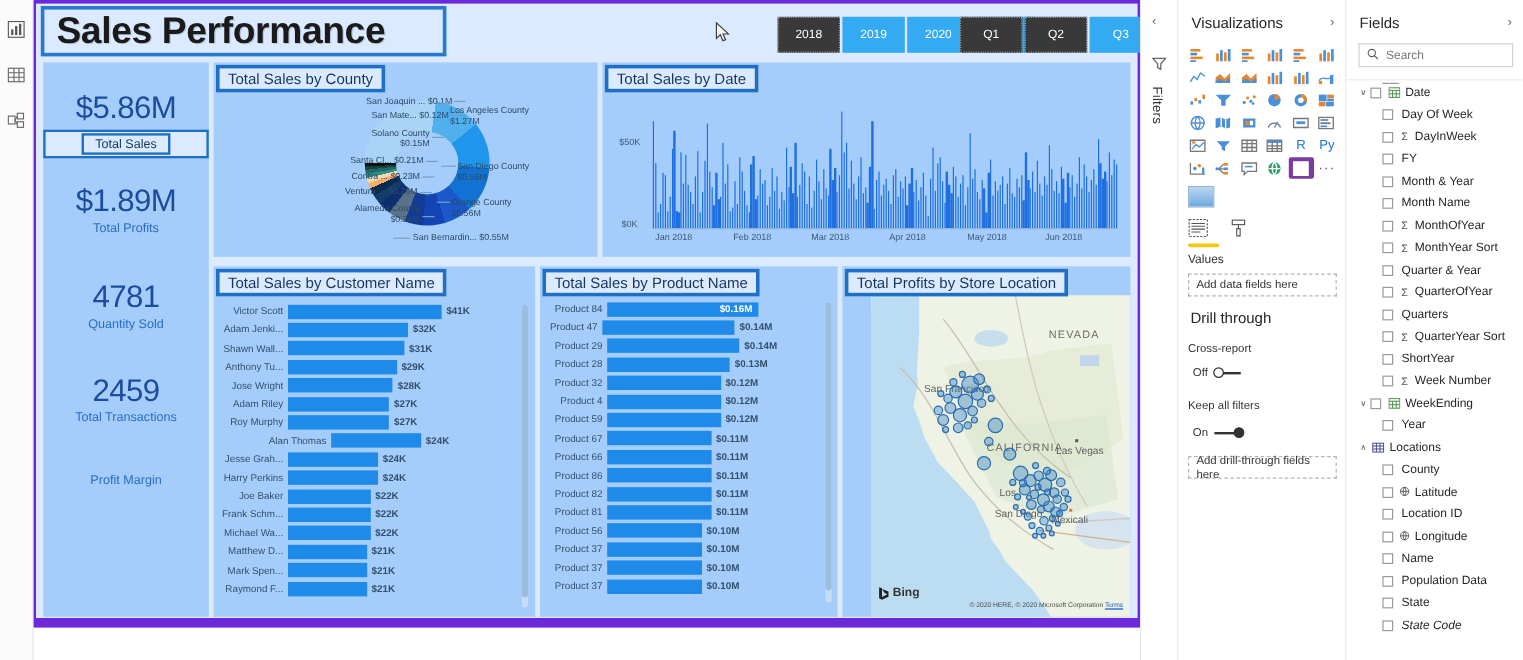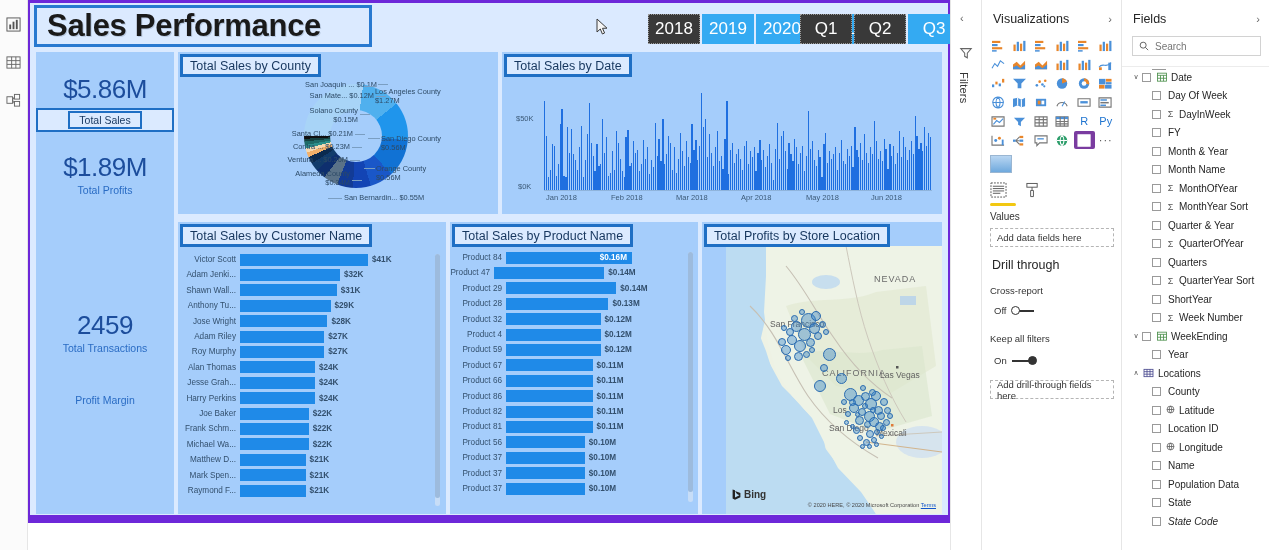--- a/index.html
+++ b/index.html
@@ -40,21 +40,21 @@
     font-size:31px; font-weight:bold; color:#1a1a1a; letter-spacing:-0.3px;
     text-shadow:1px 1px 0 rgba(120,140,170,.35);
   }
 
   
   #slicer-year,#slicer-qtr{ position:absolute; top:14px; display:flex; gap:2px; }
   #slicer-year{ left:620px; }
   #slicer-qtr{ left:772px; }
   .sl{
     width:52px; height:30px; display:flex; align-items:center; justify-content:center;
-    font-size:17px; color:#ffffff; background:#34aaf2; cursor:pointer;
+    font-size:10px; color:#ffffff; background:#34aaf2; cursor:pointer;
     border:1px solid rgba(255,255,255,.0);
   }
   .sl.on{ background:#393939; border:1px dotted #9a9a9a; }
 
   
   .vis{ position:absolute; background:#a5cdfb; }
   .vtitle{
     position:absolute; background:#dbeaff; border:3px solid #1f6fc4;
     display:flex; align-items:center; padding:0 7px;
     font-size:12.5px; color:#16365e; font-weight:500; height:23px; white-space:nowrap;
@@ -264,20 +264,24 @@
     </div>
 
   <div class="vis" id="kpi-col">
       <div class="kpi" id="kpi0">
         <div class="v">$5.86M</div>
         <div class="l" style="display: block;"><span style="display: inline-block; border: 2px solid rgb(31, 111, 196); background: rgb(219, 234, 255); padding: 1px 9px; color: rgb(22, 54, 94); font-size: 10.5px;">Total Sales</span></div>
       </div>
       <div class="kpi" id="kpi1">
         <div class="v">$1.89M</div>
         <div class="l"><span>Total Profits</span></div>
+      </div>
+      <div class="kpi" id="kpi2">
+        <div class="v">4781</div>
+        <div class="l"><span>Quantity Sold</span></div>
       </div>
       <div class="kpi" id="kpi3">
         <div class="v">2459</div>
         <div class="l"><span>Total Transactions</span></div>
       </div>
       <div class="kpi" id="kpi4">
         <div class="l"><span>Profit Margin</span></div>
       </div>
     </div>
 
@@ -558,21 +562,21 @@
       <div class="hrow" style="top: 107px; width: 260px;">
         <div class="hname" style="width: 62px; padding-right: 4px;">Adam Riley</div>
         <div class="hbar" style="width: 84.3px; background: rgb(31, 138, 232);"></div>
         <div class="hval">$27K</div>
       </div>
       <div class="hrow" style="top: 122.4px; width: 260px;">
         <div class="hname" style="width: 62px; padding-right: 4px;">Roy Murphy</div>
         <div class="hbar" style="width: 84.3px; background: rgb(31, 138, 232);"></div>
         <div class="hval">$27K</div>
       </div>
-      <div class="hrow" style="top: 137.8px; width: 260px;">
+      <div class="hrow" style="top: 137.8px; width: 260px; padding-left: 36px;">
         <div class="hname" style="width: 62px; padding-right: 4px;">Alan Thomas</div>
         <div class="hbar" style="width: 74.9px; background: rgb(31, 138, 232);"></div>
         <div class="hval">$24K</div>
       </div>
       <div class="hrow" style="top: 153.2px; width: 260px;">
         <div class="hname" style="width: 62px; padding-right: 4px;">Jesse Grah...</div>
         <div class="hbar" style="width: 74.9px; background: rgb(31, 138, 232);"></div>
         <div class="hval">$24K</div>
       </div>
       <div class="hrow" style="top: 168.6px; width: 260px;">
@@ -617,21 +621,21 @@
     <div class="vscroll" style="right:5px; top:30px; height:250px;">
       <div class="vthumb" style="top:0; height:240px;"></div>
     </div>
   <div class="hrow" style="top: 28px; width: 240px;">
         <div class="hname" style="width: 56px; padding-right: 4px;">Product 84</div>
         <div class="hbar" style="width: 126px; background: rgb(31, 138, 232); display: flex; align-items: center; justify-content: flex-end;">
           <div class="hval inside">$0.16M</div>
         </div>
       </div>
       <div class="hrow" style="top: 43.4px; width: 240px;">
-        <div class="hname" style="width: 44px; padding-right: 4px;">Product 47</div>
+        <div class="hname" style="width: 52px; padding-right: 4px;">Product 47</div>
         <div class="hbar" style="width: 110.3px; background: rgb(31, 138, 232);"></div>
         <div class="hval">$0.14M</div>
       </div>
       <div class="hrow" style="top: 58.8px; width: 240px;">
         <div class="hname" style="width: 56px; padding-right: 4px;">Product 29</div>
         <div class="hbar" style="width: 110.3px; background: rgb(31, 138, 232);"></div>
         <div class="hval">$0.14M</div>
       </div>
       <div class="hrow" style="top: 74.2px; width: 240px;">
         <div class="hname" style="width: 56px; padding-right: 4px;">Product 28</div>

